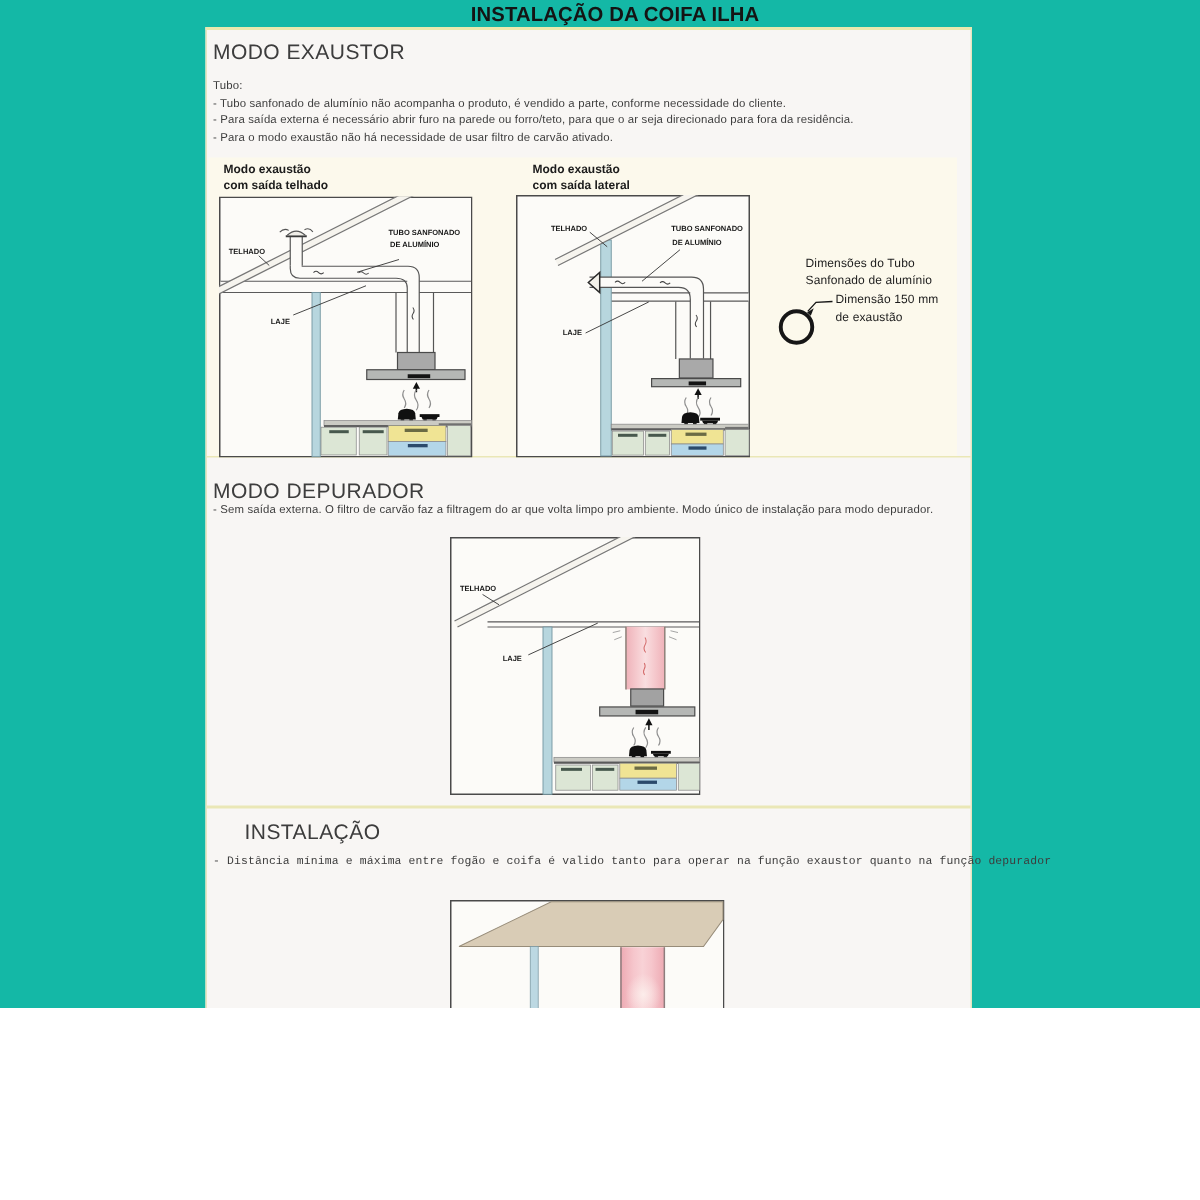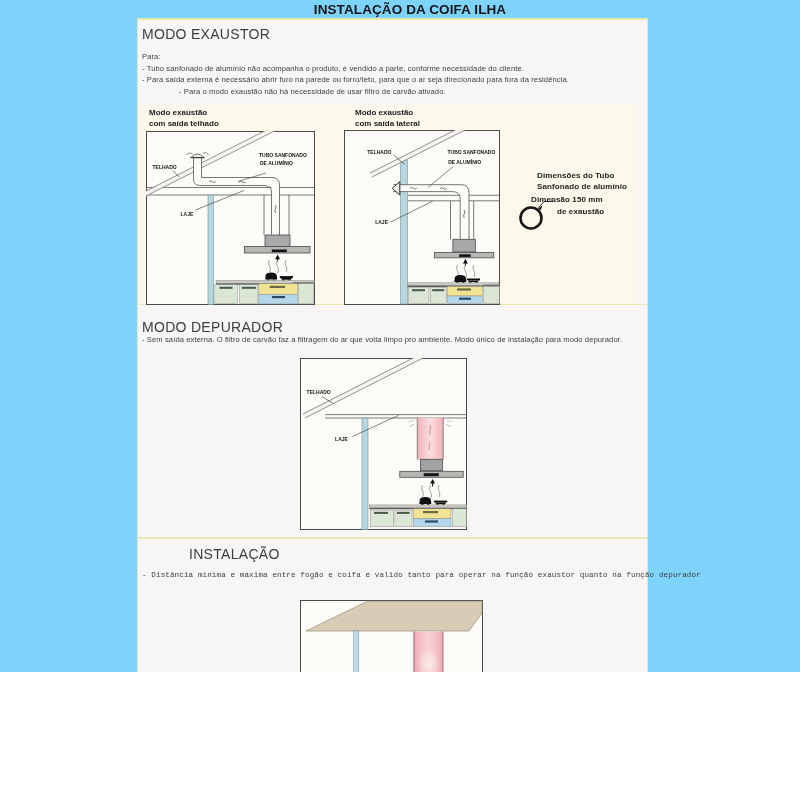--- a/index.html
+++ b/index.html
@@ -1,43 +1,43 @@
 <!DOCTYPE html>
 <html><head>
 <meta charset="utf-8">
 <style>
   html,body{margin:0;padding:0;background:#ffffff;}
-  #page{position:relative;width:800px;height:672px;background:#7dd3fc;overflow:hidden;
+  #page{position:relative;width:800px;height:672px;background:#14b8a6;overflow:hidden;
         font-family:"Liberation Sans",sans-serif;}
   .abs{position:absolute;}
   .note{font-size:7.6px;color:#3d3d3d;letter-spacing:0.1px;white-space:nowrap;}
   .hdr{font-size:14px;color:#3d3d3d;letter-spacing:0.3px;white-space:nowrap;}
-  .dimtxt{font-size:8px;font-weight:bold;color:#1c1c1c;white-space:nowrap;letter-spacing:0.1px;}
+  .dimtxt{font-size:8px;font-weight:normal;color:#1c1c1c;white-space:nowrap;letter-spacing:0.1px;}
 </style>
 </head>
 <body>
 <div id="page">
 
   <div class="abs" style="left:10px;top:2px;width:800px;text-align:center;font-size:13.5px;font-weight:bold;color:#141414;letter-spacing:0.1px;">INSTALAÇÃO DA COIFA ILHA</div>
 
   <div class="abs" style="left:137px;top:18px;width:509px;height:758px;background:#f8f6f4;border:1px solid #e7e5c0;border-top:2px solid #e9e9ae;border-bottom:2px solid #e9e9ae;"></div>
 
   <div class="abs" style="left:139px;top:105px;width:499px;height:199px;background:#fcf9ec;"></div>
 
   <div class="abs" style="left:138px;top:303.5px;width:509px;height:1.5px;background:#eae7b6;"></div>
 
   <div class="abs hdr" style="left:142px;top:26px;">MODO EXAUSTOR</div>
 
-  <div class="abs note" style="left:142px;top:52px;">Para:</div>
+  <div class="abs note" style="left:142px;top:52px;">Tubo:</div>
 
   <div class="abs note" style="left:142px;top:75px;">- Para saída externa é necessário abrir furo na parede ou forro/teto, para que o ar seja direcionado para fora da residência.</div>
 
   <div class="abs note" style="left:142px;top:63.5px;">- Tubo sanfonado de alumínio não acompanha o produto, é vendido a parte, conforme necessidade do cliente.</div>
 
-  <div class="abs note" style="left:142px;top:86.5px;margin-left:37px;">- Para o modo exaustão não há necessidade de usar filtro de carvão ativado.</div>
+  <div class="abs note" style="left:142px;top:86.5px;">- Para o modo exaustão não há necessidade de usar filtro de carvão ativado.</div>
 
   <div class="abs" style="left:149px;top:108px;font-size:8px;font-weight:bold;color:#1c1c1c;line-height:10.5px;">Modo exaustão<br>com saída telhado</div>
 
   <div class="abs" style="left:355px;top:108px;font-size:8px;font-weight:bold;color:#1c1c1c;line-height:10.5px;">Modo exaustão<br>com saída lateral</div>
 
   <div class="abs" style="left:146px;top:131px;">
   <svg width="169" height="174" viewBox="0 0 169 174">
 
     <rect x="0.5" y="0.5" width="168" height="173" fill="#fcfbf8" stroke="#4a4a4a" stroke-width="1"></rect>
 
@@ -229,21 +229,21 @@
       <text x="31.2" y="93.5" font-family="Liberation Sans,sans-serif" font-size="5" font-weight="bold" fill="#161616">LAJE</text>
       <path d="M46.4,92 L88.5,71.3" stroke="#333" stroke-width="0.6" fill="none"></path>
     </g>
   </svg>
   </div>
 
   <div class="abs dimtxt" style="left:537px;top:171px;">Dimensões do Tubo</div>
 
   <div class="abs dimtxt" style="left:537px;top:182px;">Sanfonado de alumínio</div>
 
-  <div class="abs dimtxt" style="left:531px;top:195px;">Dimensão 150 mm</div>
+  <div class="abs dimtxt" style="left:557px;top:195px;">Dimensão 150 mm</div>
 
   <div class="abs dimtxt" style="left:557px;top:207px;">de exaustão</div>
 
   <div class="abs" style="left:512px;top:196px;">
   <svg width="50" height="40" viewBox="0 0 50 40">
     <circle cx="19" cy="22" r="10.5" fill="none" stroke="#161616" stroke-width="2.6"></circle>
     <path d="M 43 5 L 32 5.6 L 26.5 11.6" fill="none" stroke="#161616" stroke-width="0.9"></path>
     <path d="M 26 12.3 L 30.5 9.5 L 28.5 14.5 Z" fill="#161616" stroke="none"></path>
   </svg>
   </div>
@@ -340,21 +340,21 @@
       <text x="35.1" y="82.7" font-family="Liberation Sans,sans-serif" font-size="5" font-weight="bold" fill="#161616">LAJE</text>
       <path d="M52.2,78.6 L98.5,57.4" stroke="#333" stroke-width="0.6" fill="none"></path>
     </g>
   </svg>
   </div>
 
   <div class="abs" style="left:138px;top:537px;width:509px;height:1.5px;background:#eae7b6;"></div>
 
   <div class="abs" style="left:138px;top:751px;width:509px;height:1.5px;background:#eae7b6;"></div>
 
-  <div class="abs hdr" style="left:152px;top:546px;padding-left:37px;">INSTALAÇÃO</div>
+  <div class="abs hdr" style="left:126px;top:546px;padding-left:37px;">INSTALAÇÃO</div>
 
 
   <div class="abs note" style="left:142px;top:570.5px;font-family:Liberation Mono, monospace;">- Distância mínima e máxima entre fogão e coifa é valido tanto para operar na função exaustor quanto na função depurador</div>
 
   <div class="abs" style="left:300px;top:600px;">
   <svg width="183" height="159" viewBox="0 0 183 159">
 
     <rect x="0.5" y="0.5" width="182" height="158" fill="#fcfbf8" stroke="#4a4a4a" stroke-width="1"></rect>
     <defs>
       <linearGradient id="pinkgrad2" x1="0" y1="0" x2="1" y2="0">

